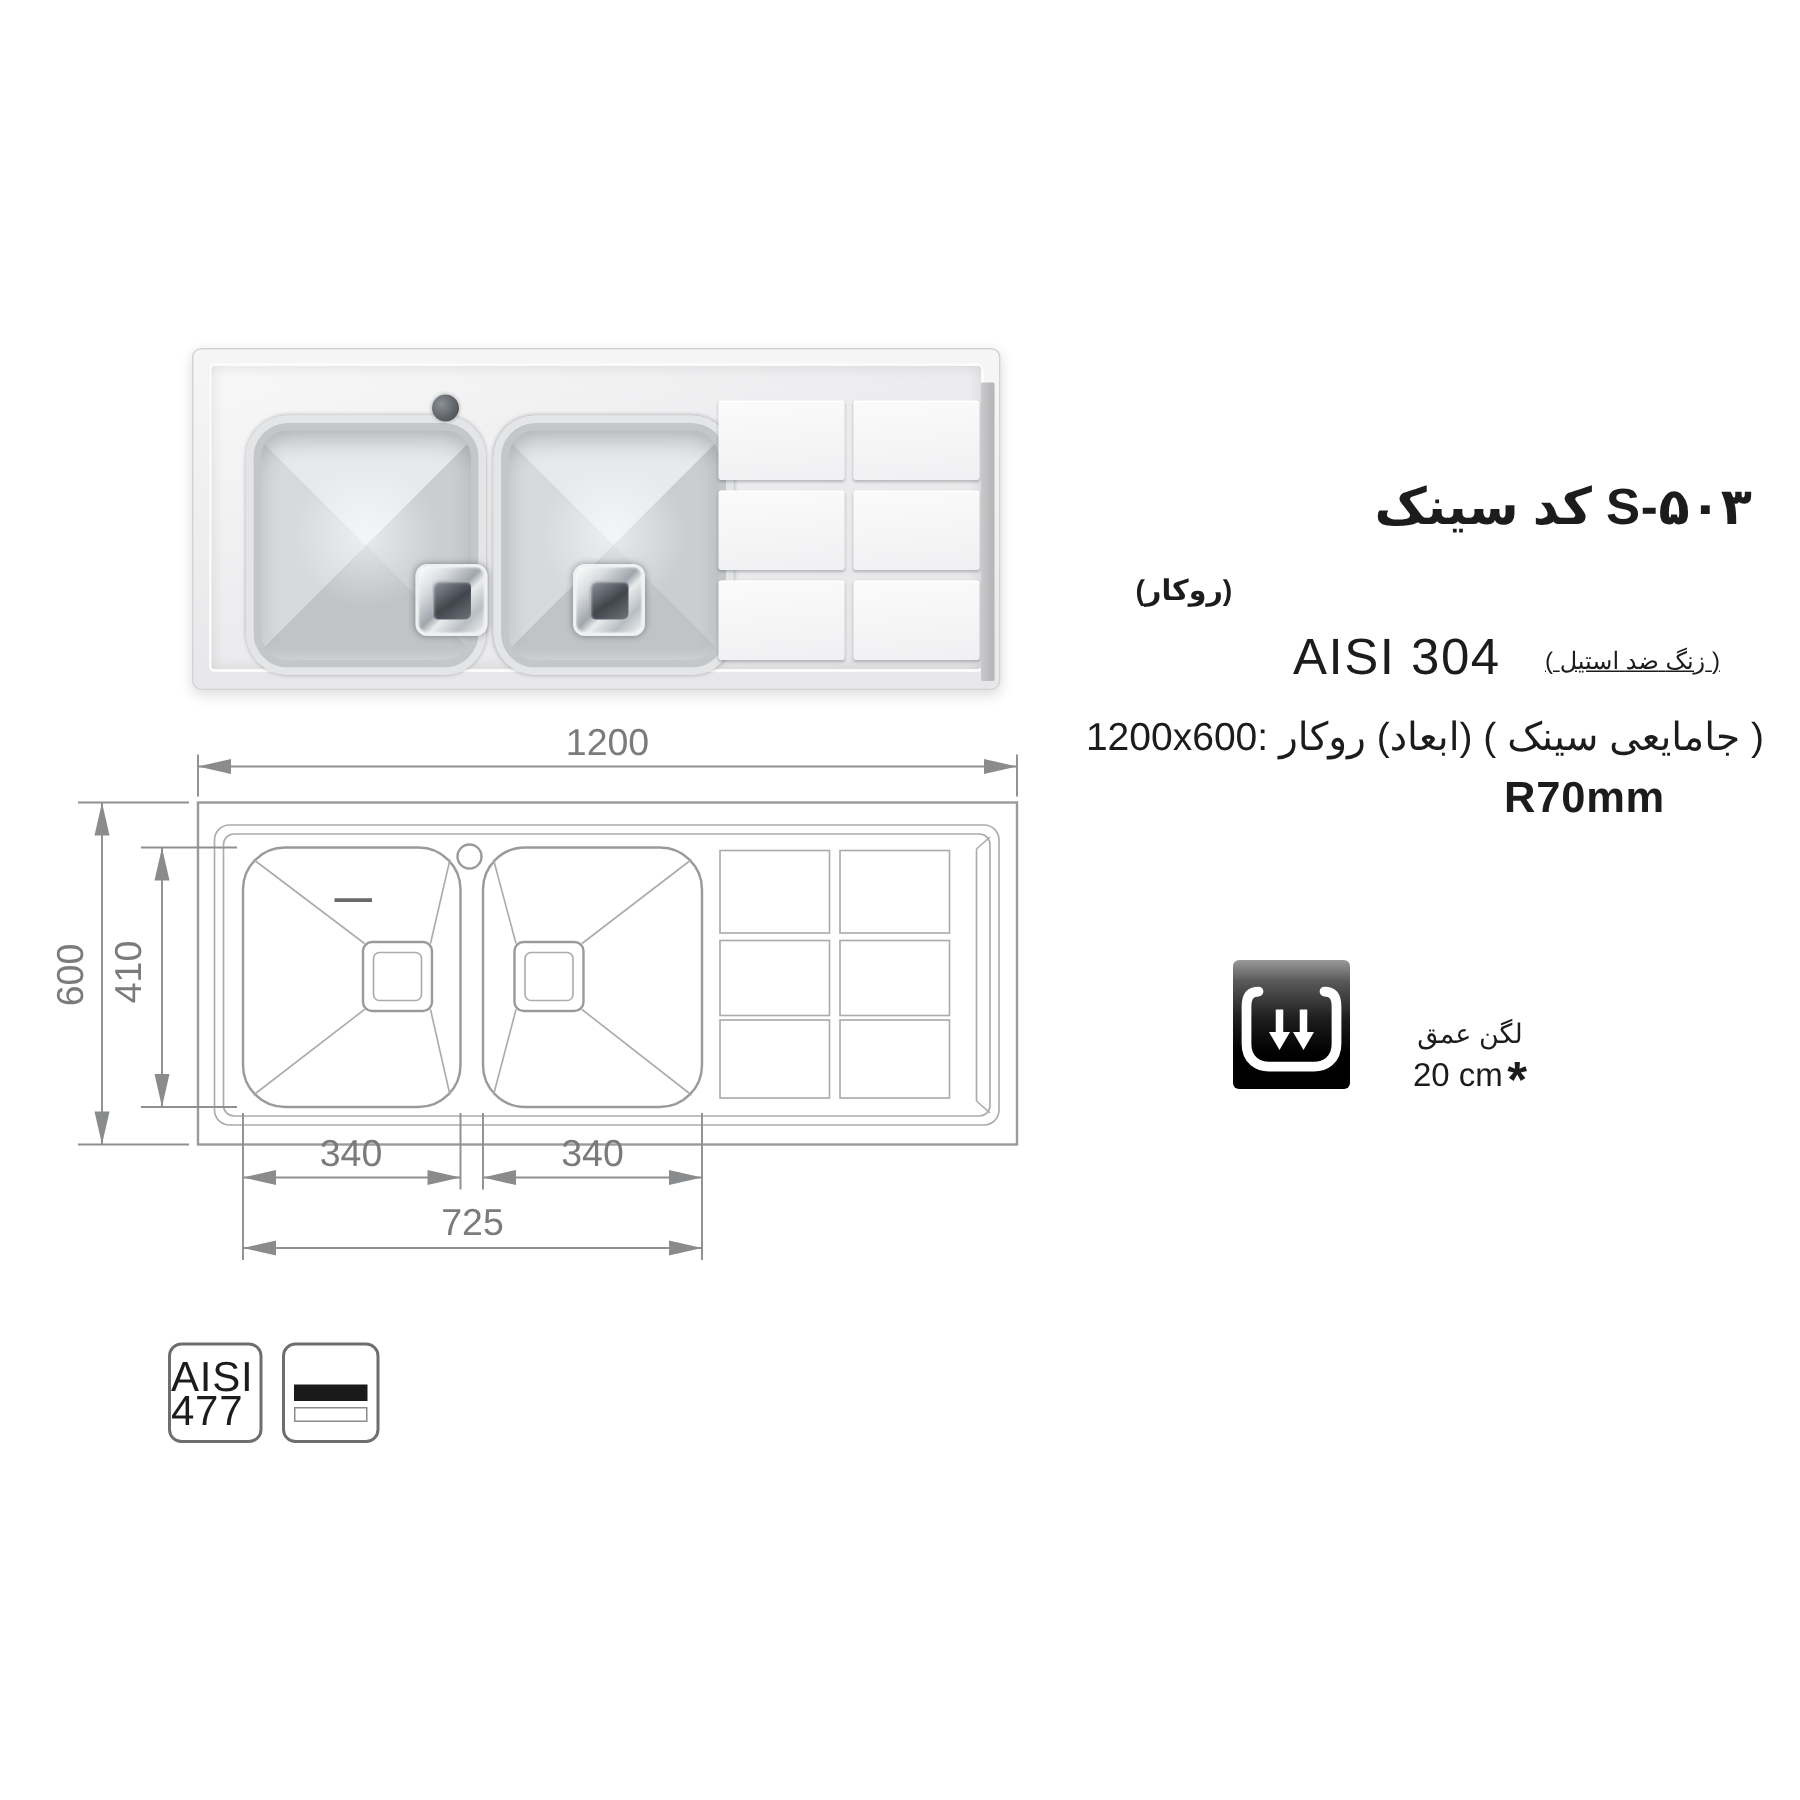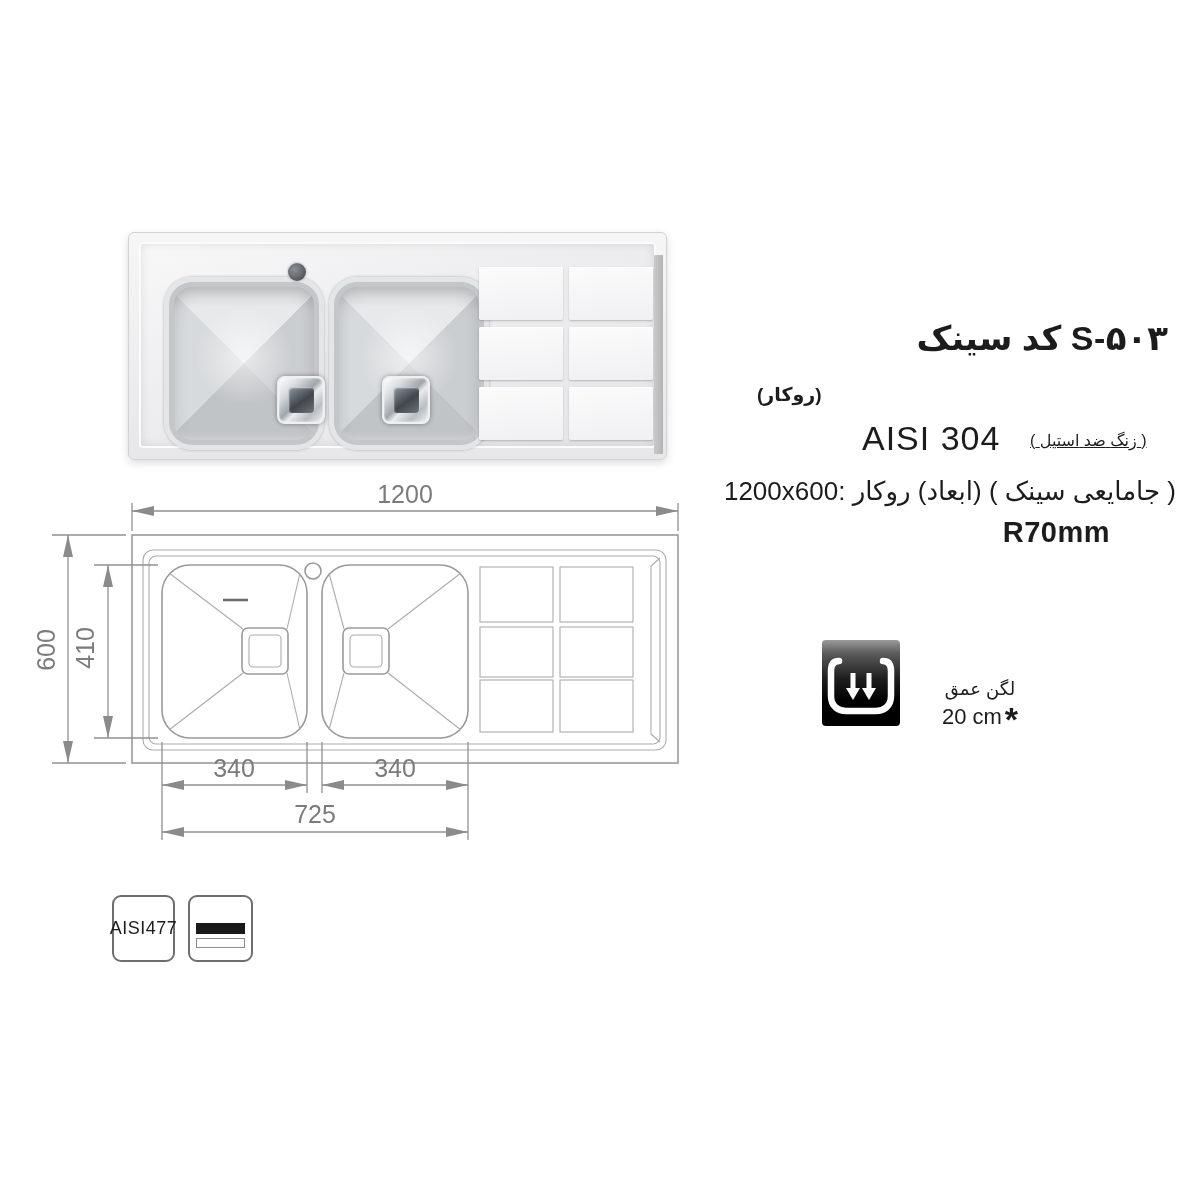--- a/index.html
+++ b/index.html
@@ -53,22 +53,22 @@
   
   .depth-icon{left:822px;top:640px;width:78px;height:86px;border-radius:4px;
         background:linear-gradient(180deg,#9a9a9a 0%,#5a5a5a 16%,#1e1e1e 45%,#000000 72%);}
   .depth-text{left:918px;top:648px;width:124px;text-align:center;}
   .depth-label{font-size:18px;line-height:26px;margin-top:28px;}
   .depth-value{font-size:22px;line-height:30px;white-space:nowrap;}
   .star{display:inline-block;font-size:34px;font-weight:700;transform:translateY(7px);margin-left:3px;line-height:0;}
 
   
   .badge{top:895px;height:63px;border:2px solid #6e6e6e;border-radius:9px;background:#fff;}
-  .badge.grade{left:112px;width:59px;display:flex;flex-direction:row;align-items:center;justify-content:center;
-        font-size:18px;line-height:23px;letter-spacing:.5px;}
+  .badge.grade{left:112px;width:59px;display:flex;flex-direction:column;align-items:flex-start;justify-content:center;
+        font-size:28px;line-height:23px;letter-spacing:.5px;}
   .badge.sheet{left:188px;width:61px;}
   .bar-solid{position:absolute;left:6px;top:26px;width:49px;height:11px;background:#1a1a1a;}
   .bar-outline{position:absolute;left:6px;top:41px;width:47px;height:8px;background:#fff;border:1.5px solid #8b8b8b;}
 
   
   svg text{font-family:"Liberation Sans","DejaVu Sans",sans-serif;font-size:25px;fill:#7b7b7b;text-anchor:middle;}
   .obj{stroke:#999a9b;fill:none;stroke-width:1.6;}
   .thin{stroke:#acacad;stroke-width:1.1;}
   .dim{stroke:#8f9091;stroke-width:1.3;fill:none;}
   .arr{fill:#8a8b8c;stroke:none;}

